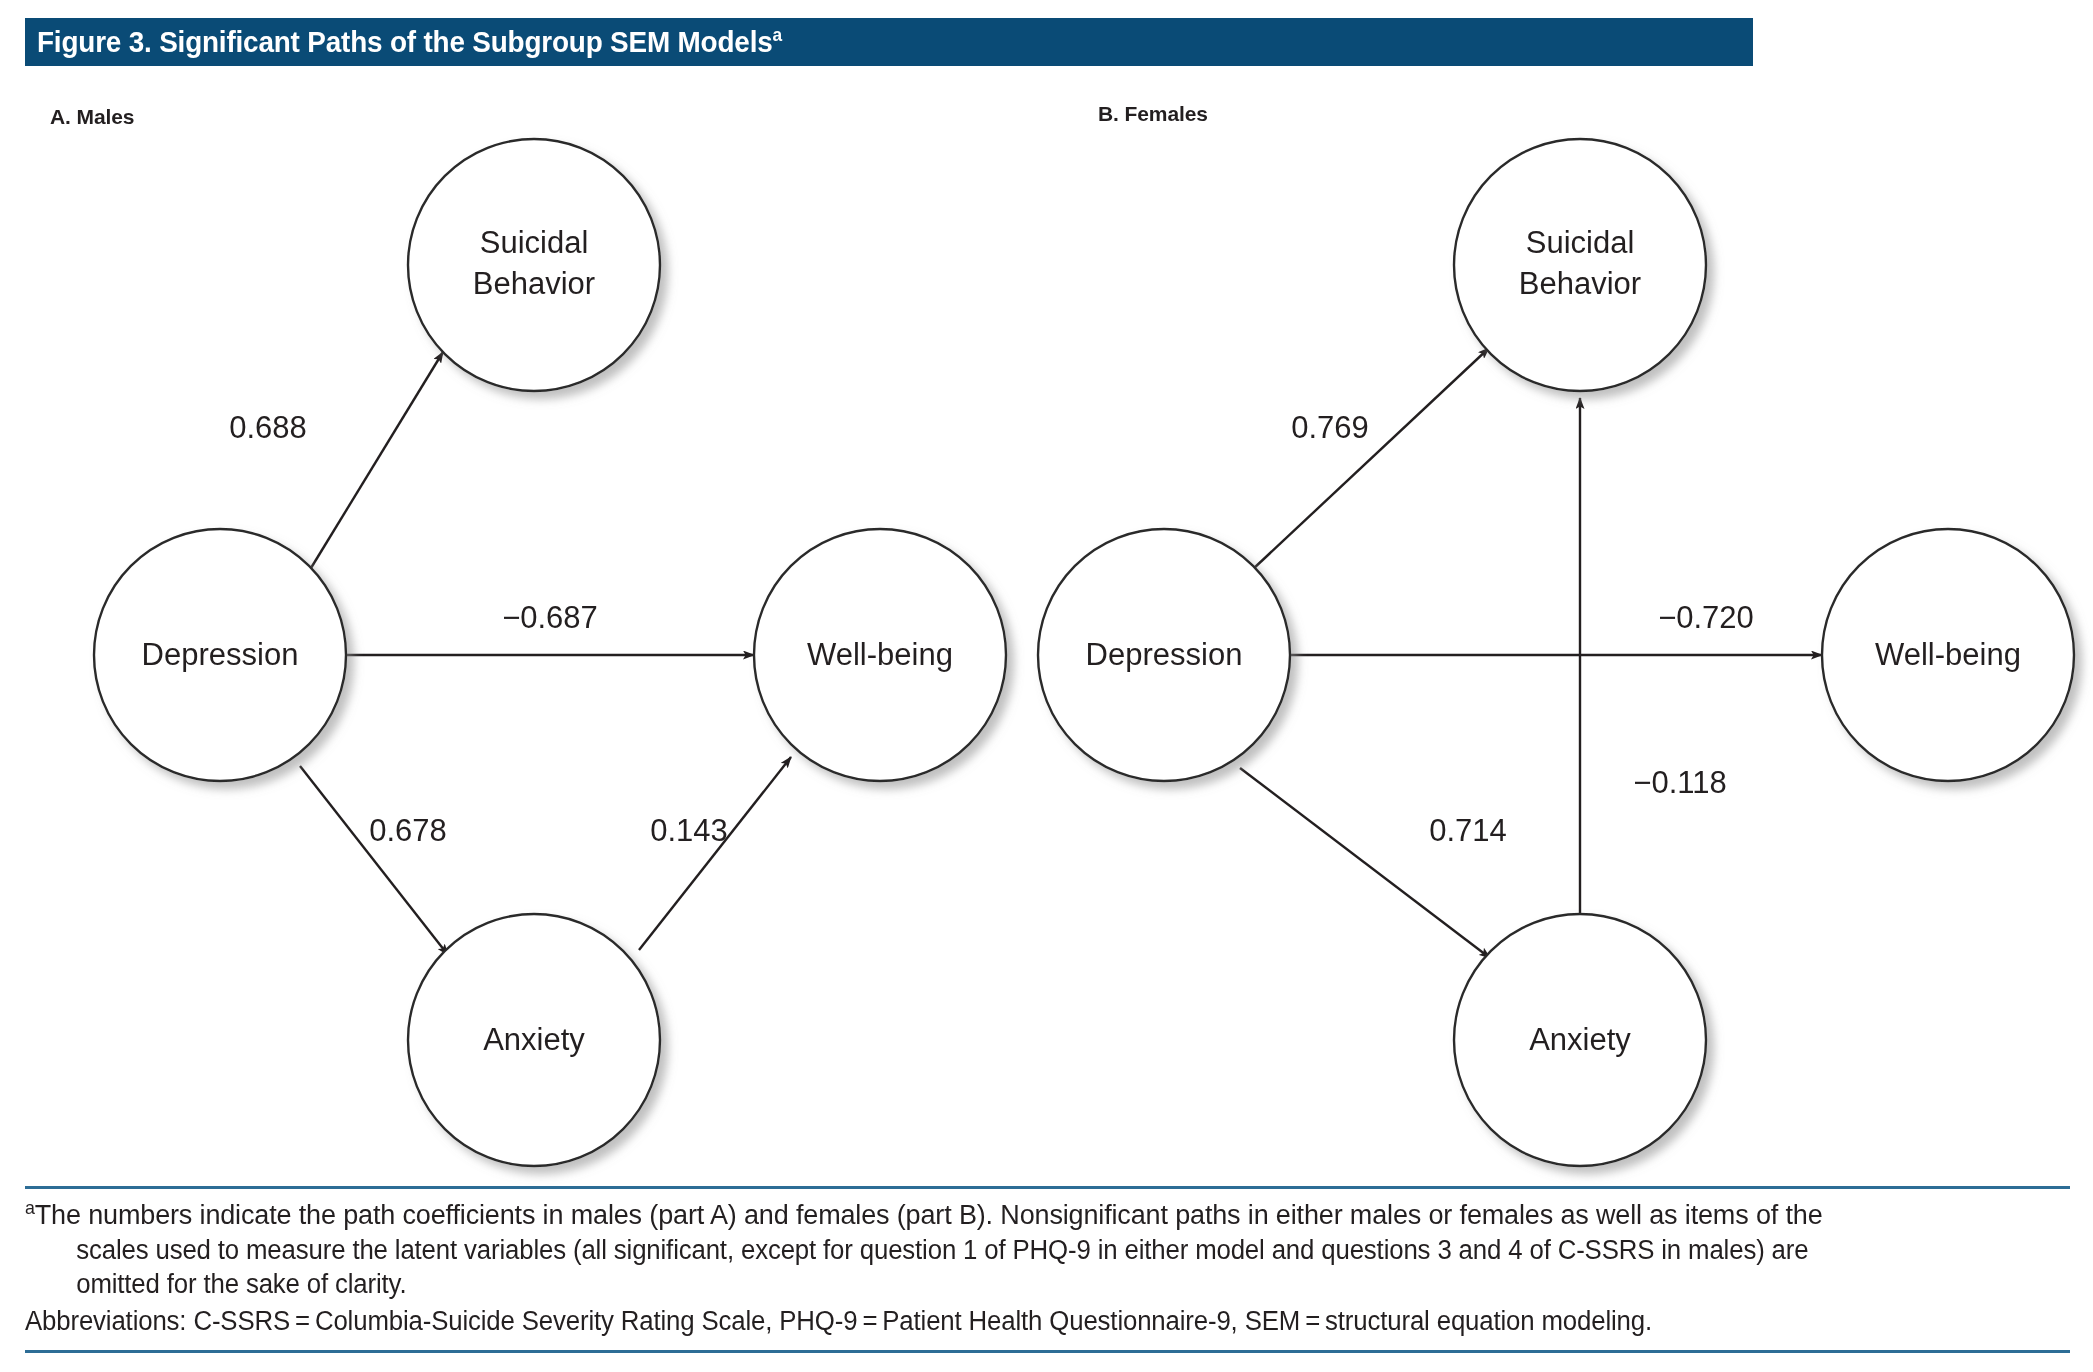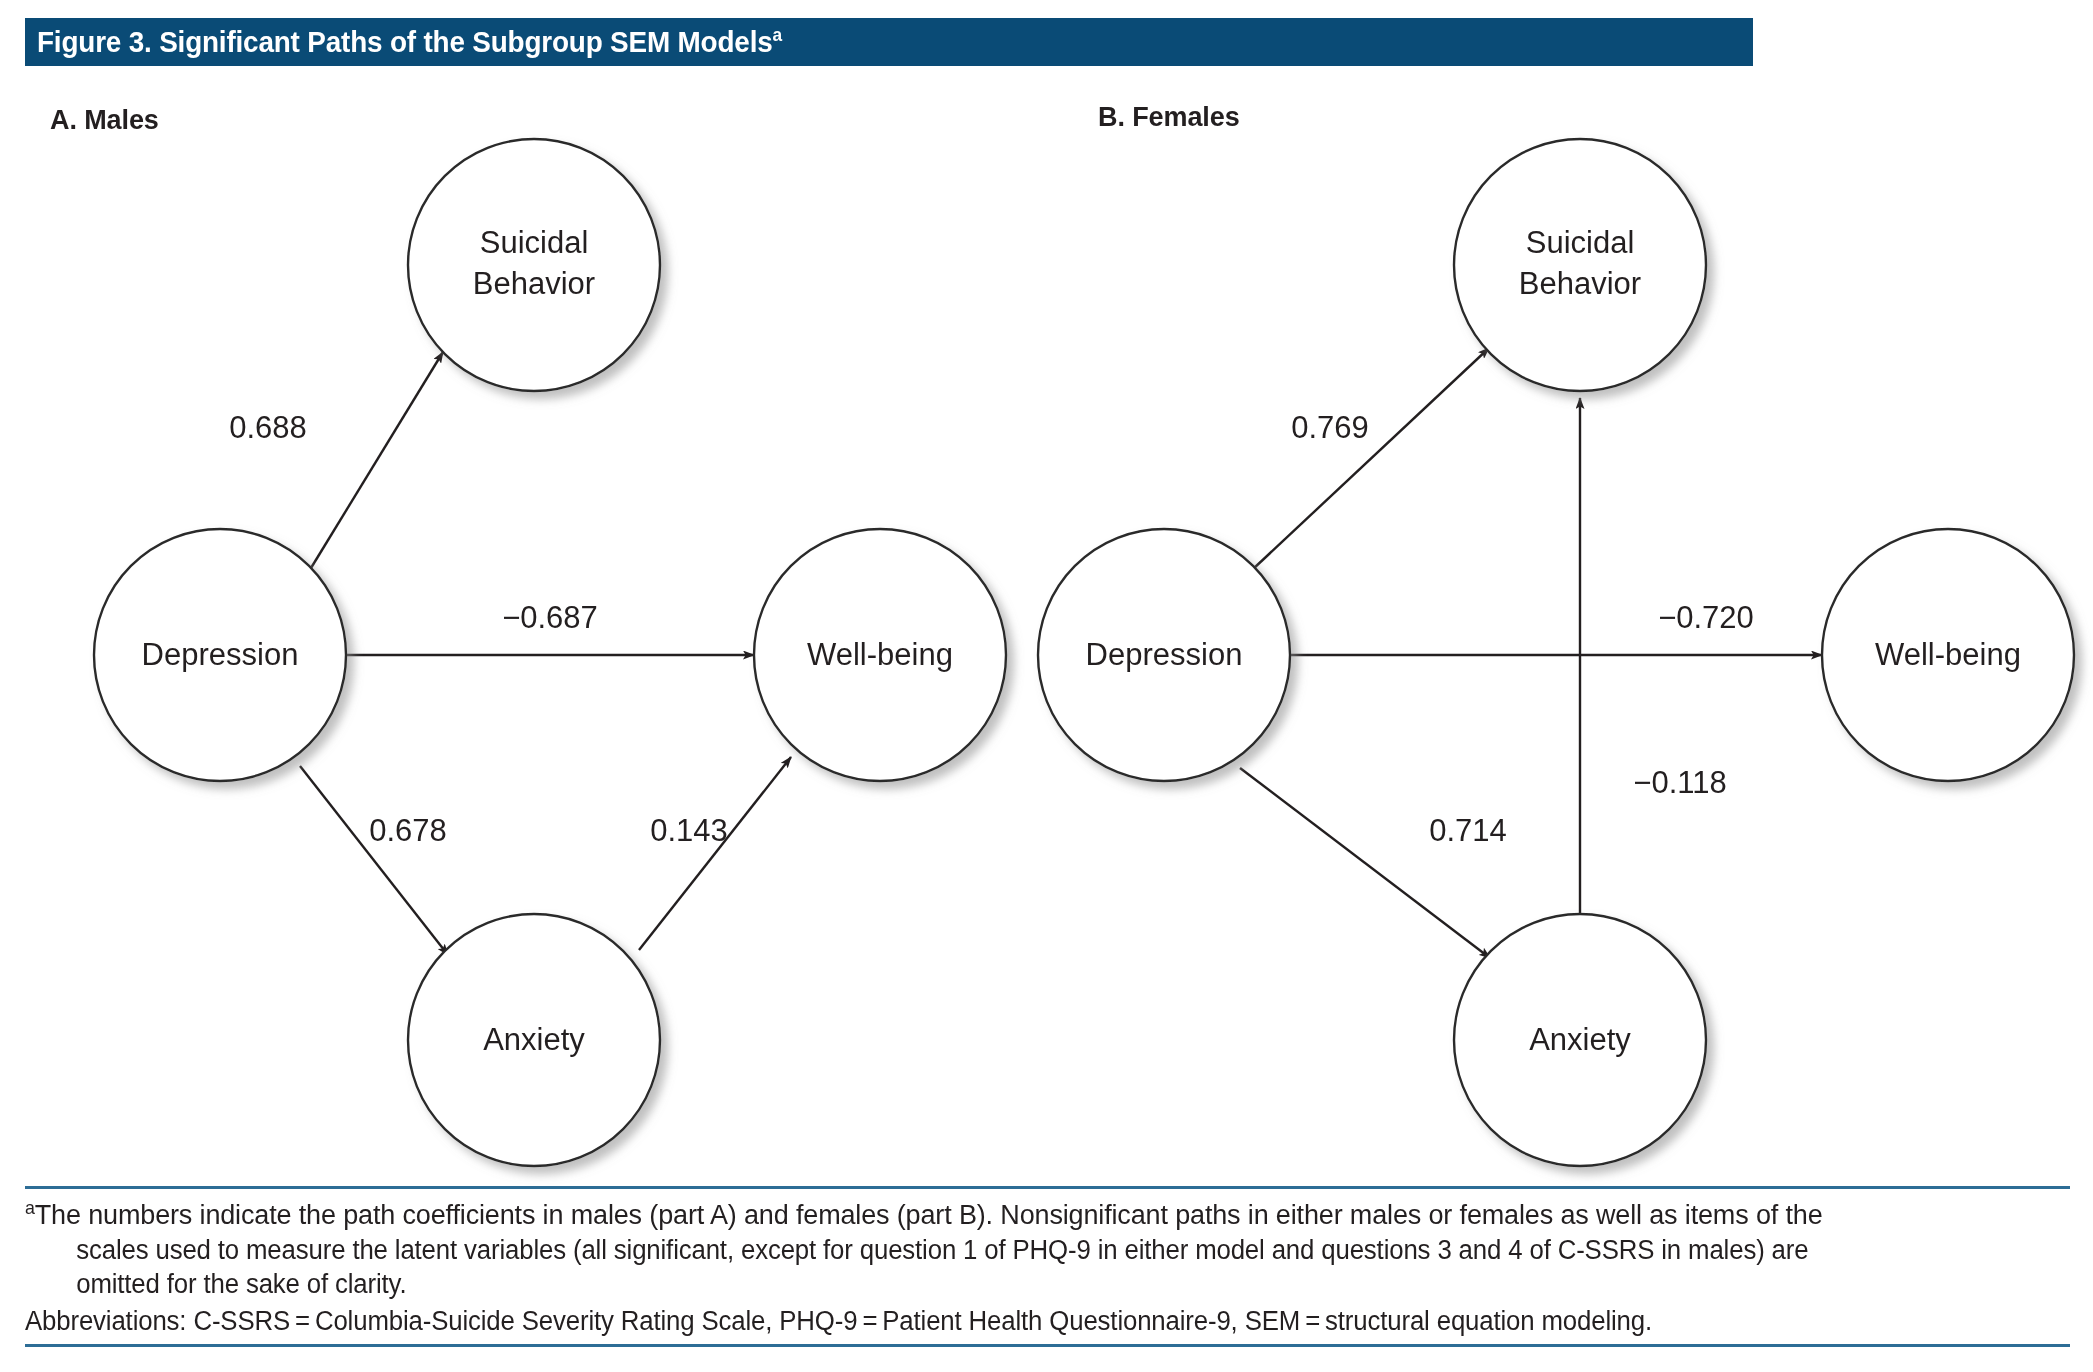--- a/index.html
+++ b/index.html
@@ -41,21 +41,21 @@
   }
   #figure-title-text sup {
     font-size: 0.62em;
     vertical-align: super;
     line-height: 0;
   }
 
   
   .panel-heading {
     position: absolute;
-    font-size: 27px;
+    font-size: 21px;
     font-weight: bold;
     color: #231f20;
     white-space: nowrap;
     letter-spacing: -0.1px;
   }
   #panel-a-heading { left: 50px;   top: 105px; }
   #panel-b-heading { left: 1098px; top: 102px; }
 
   
   #diagram-svg {
@@ -98,21 +98,21 @@
     top: 1186px;
     width: 2045px;
   }
   .hrule {
     width: 2045px;
     height: 3px;
     background: #2d6d96;
   }
   #footnote-body {
     padding-top: 9px;
-    padding-bottom: 6px;
+    padding-bottom: 12px;
     font-size: 27px;
     line-height: 1.28;
     color: #231f20;
     letter-spacing: -0.15px;
   }
   #footnote-a {
     text-indent: 0;
     padding-left: 34px;
   }
   #footnote-a .marker {

